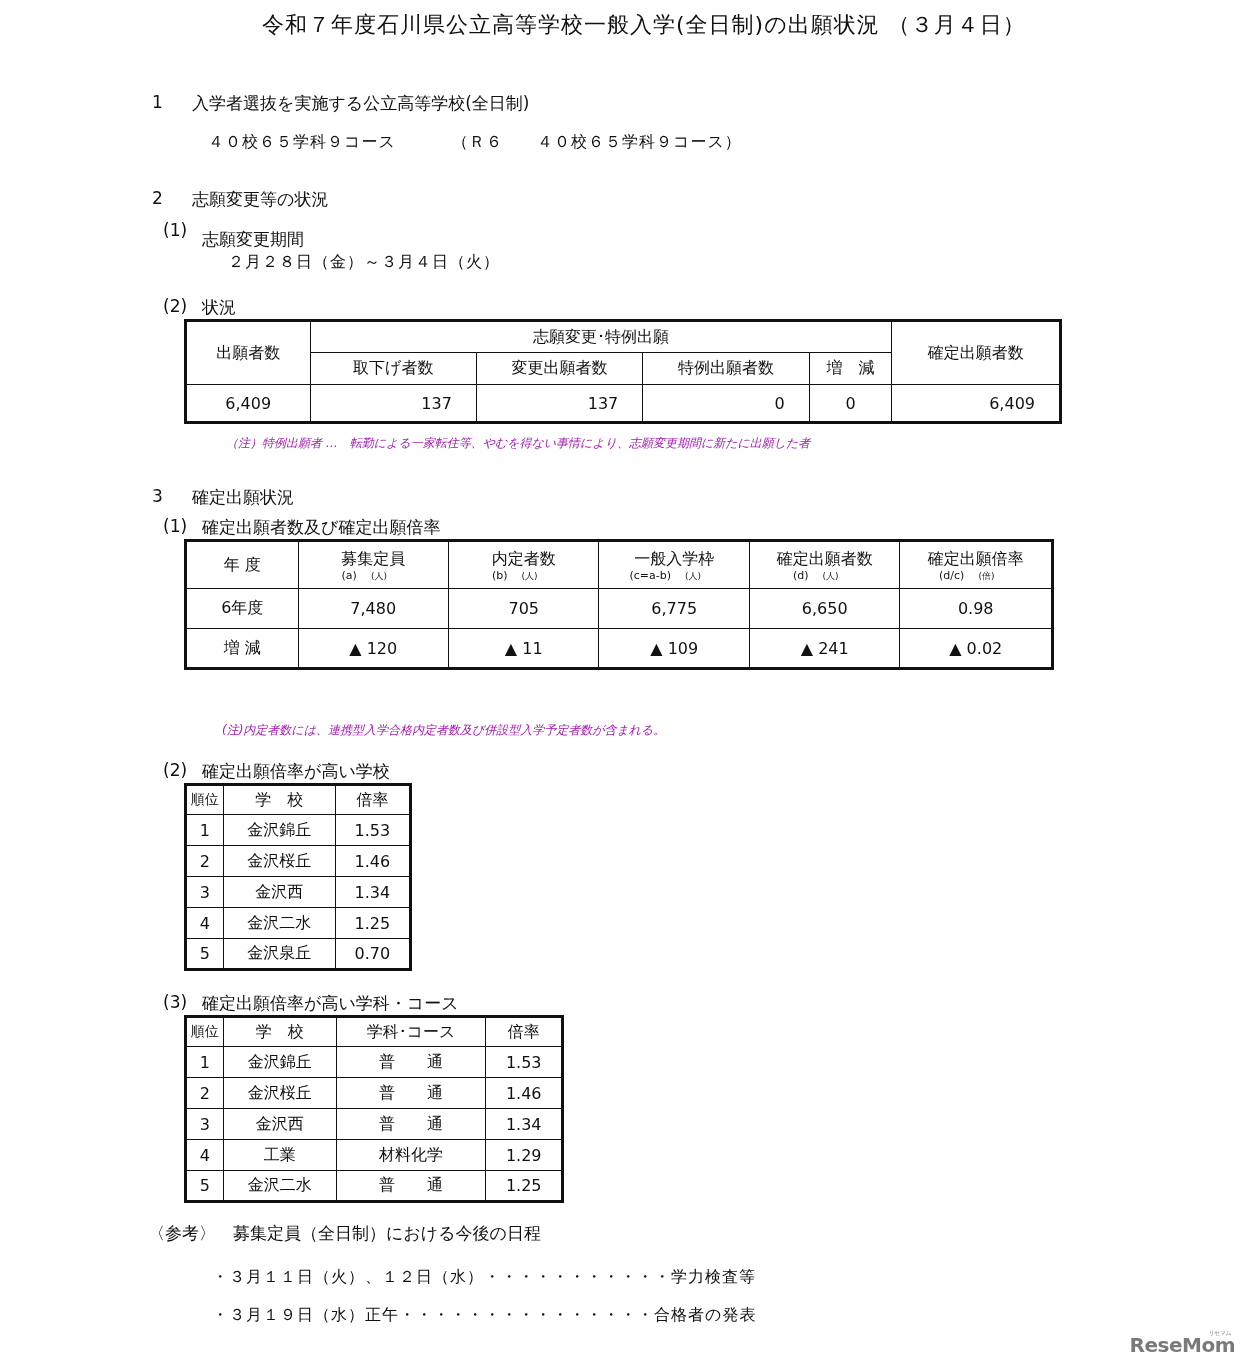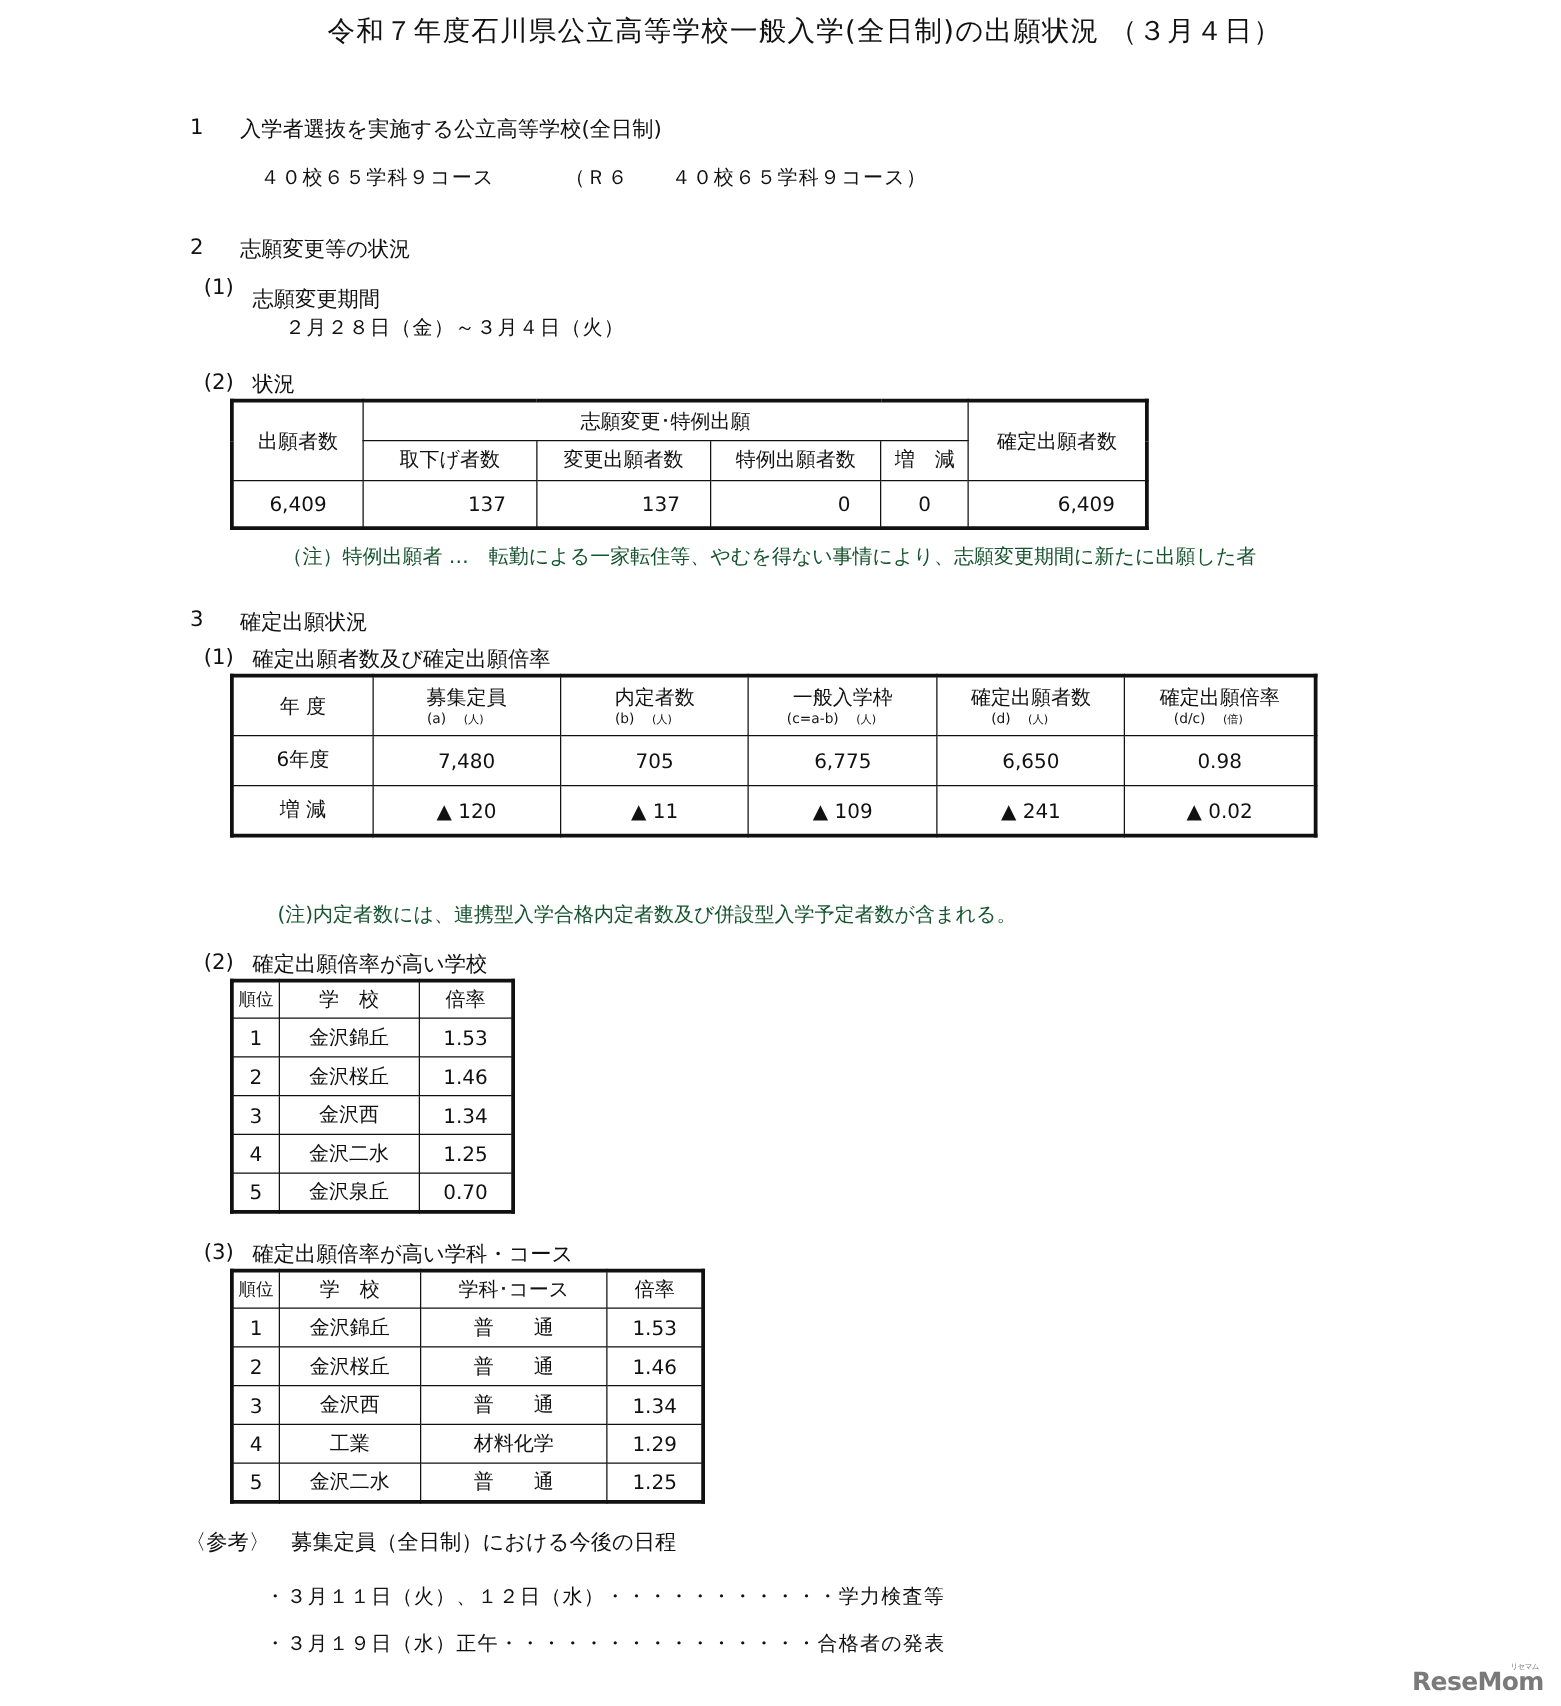--- a/index.html
+++ b/index.html
@@ -6,21 +6,21 @@
   body {
     width: 1249px; height: 1365px; position: relative; overflow: hidden;
     font-family: "DejaVu Sans", "Liberation Sans", sans-serif;
     color: #111; 
   }
   .abs { position: absolute; white-space: nowrap; }
   .title { left: 262px; top: 10px; font-size: 22px; letter-spacing: 1px; }
   .h1 { font-size: 17px; }
   .h2 { font-size: 17px; }
   .body-text { font-size: 16px; letter-spacing: 1px; }
-  .note { font-size: 16px; color: #14532d; }
+  .note { font-size: 12px; color: #a21caf; font-style: italic; }
   table { border-collapse: collapse; position: absolute; font-size: 16px; }
   table.t { border: 3px solid #111; }
   table.t td, table.t th { border: 1px solid #111; font-weight: normal; padding: 0; }
   .c { text-align: center; }
   .r { text-align: right; padding-right: 24px !important; }
   .sub { display: block; font-size: 11px; padding-right: 18px; line-height: 12px; }
   .unit { font-size: 9px; margin-left: 14px; }
   .logo {
     right: 14px; bottom: 8px; font-size: 20px; font-weight: bold; color: #7a7a7a;
     font-family: "DejaVu Sans", sans-serif; letter-spacing: -0.5px;
@@ -38,21 +38,21 @@
 <div class="abs body-text" style="left:452px; top:132px;">（Ｒ６　　４０校６５学科９コース）</div>
 
 <div class="abs h1" style="left:152px; top:188px;">2</div>
 <div class="abs h1" style="left:192px; top:188px;">志願変更等の状況</div>
 <div class="abs h2" style="left:163px; top:220px;">(1)</div>
 <div class="abs h2" style="left:202px; top:228px;text-align:right;">志願変更期間</div>
 <div class="abs body-text" style="left:228px; top:252px;">２月２８日（金）～３月４日（火）</div>
 <div class="abs h2" style="left:163px; top:296px;">(2)</div>
 <div class="abs h2" style="left:202px; top:296px;">状況</div>
 
-<table class="t" style="left:184px; top:319px; width:735px;">
+<table class="t" style="left:184px; top:319px; width:878px;">
   <colgroup>
     <col style="width:113px">
       <col style="width:151px">
       <col style="width:151px">
       <col style="width:151px">
       <col style="width:75px">
       <col style="width:153px">
   </colgroup>
   <tbody>
       <tr style="height:32px;">

